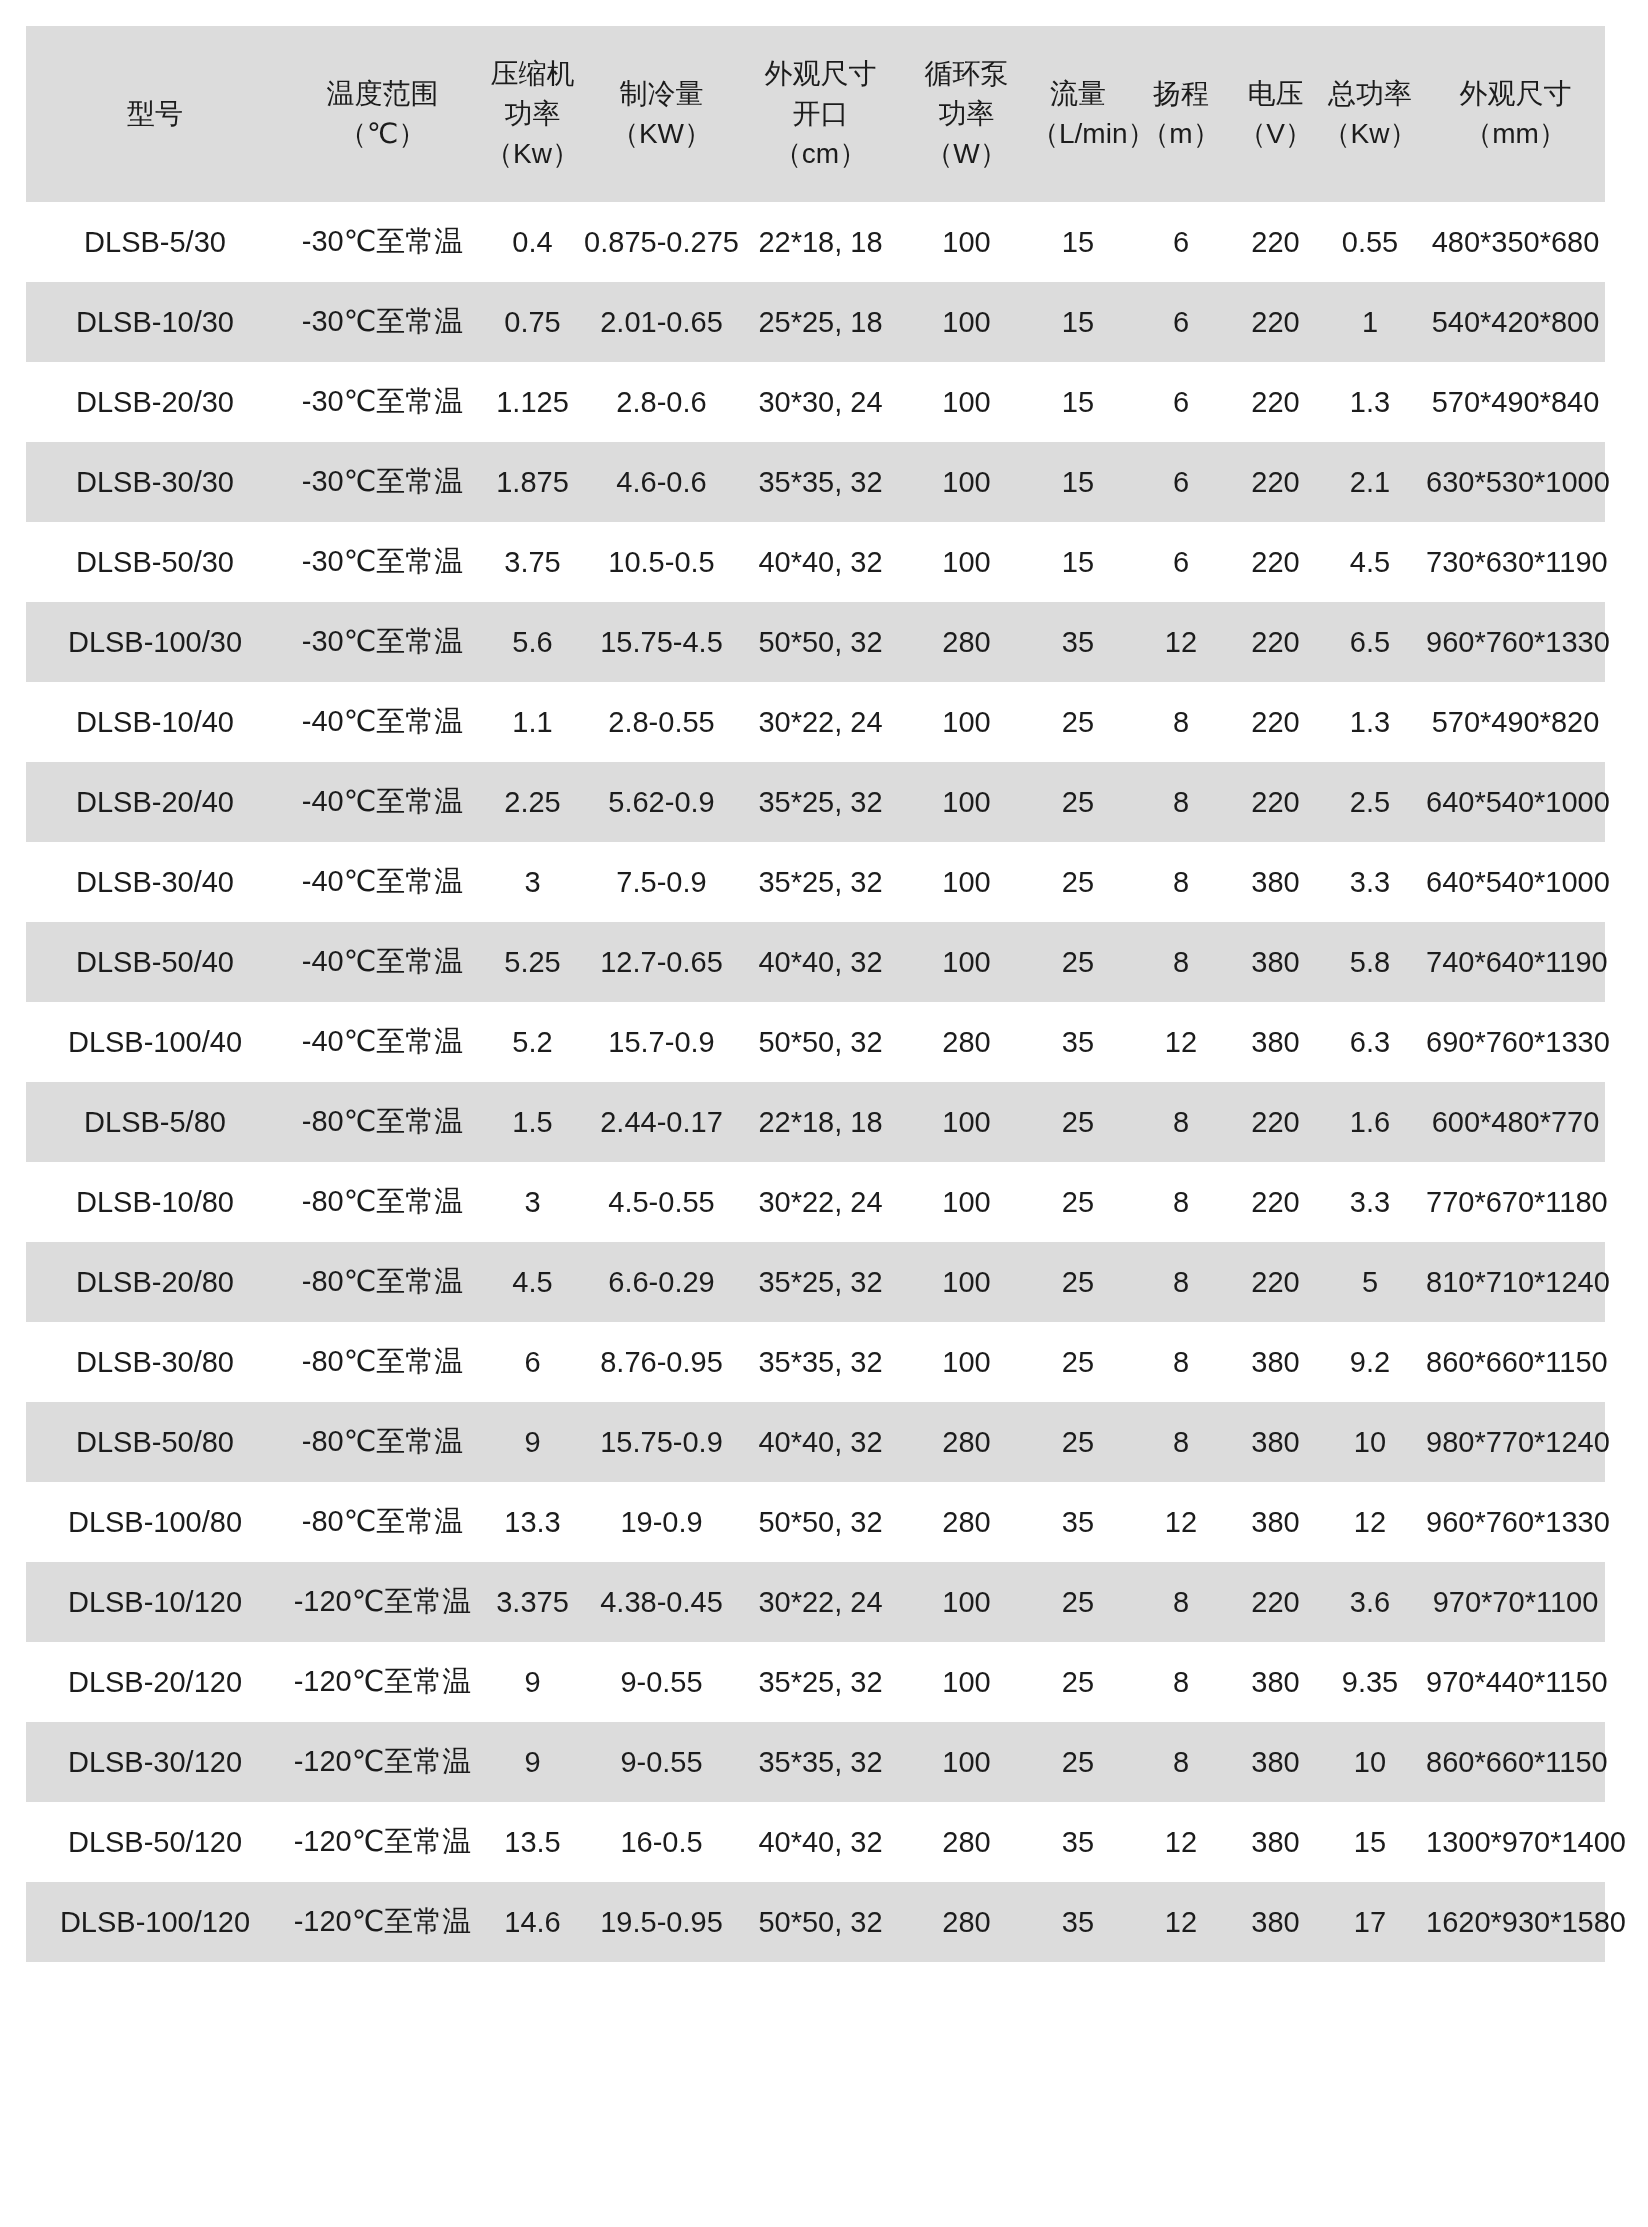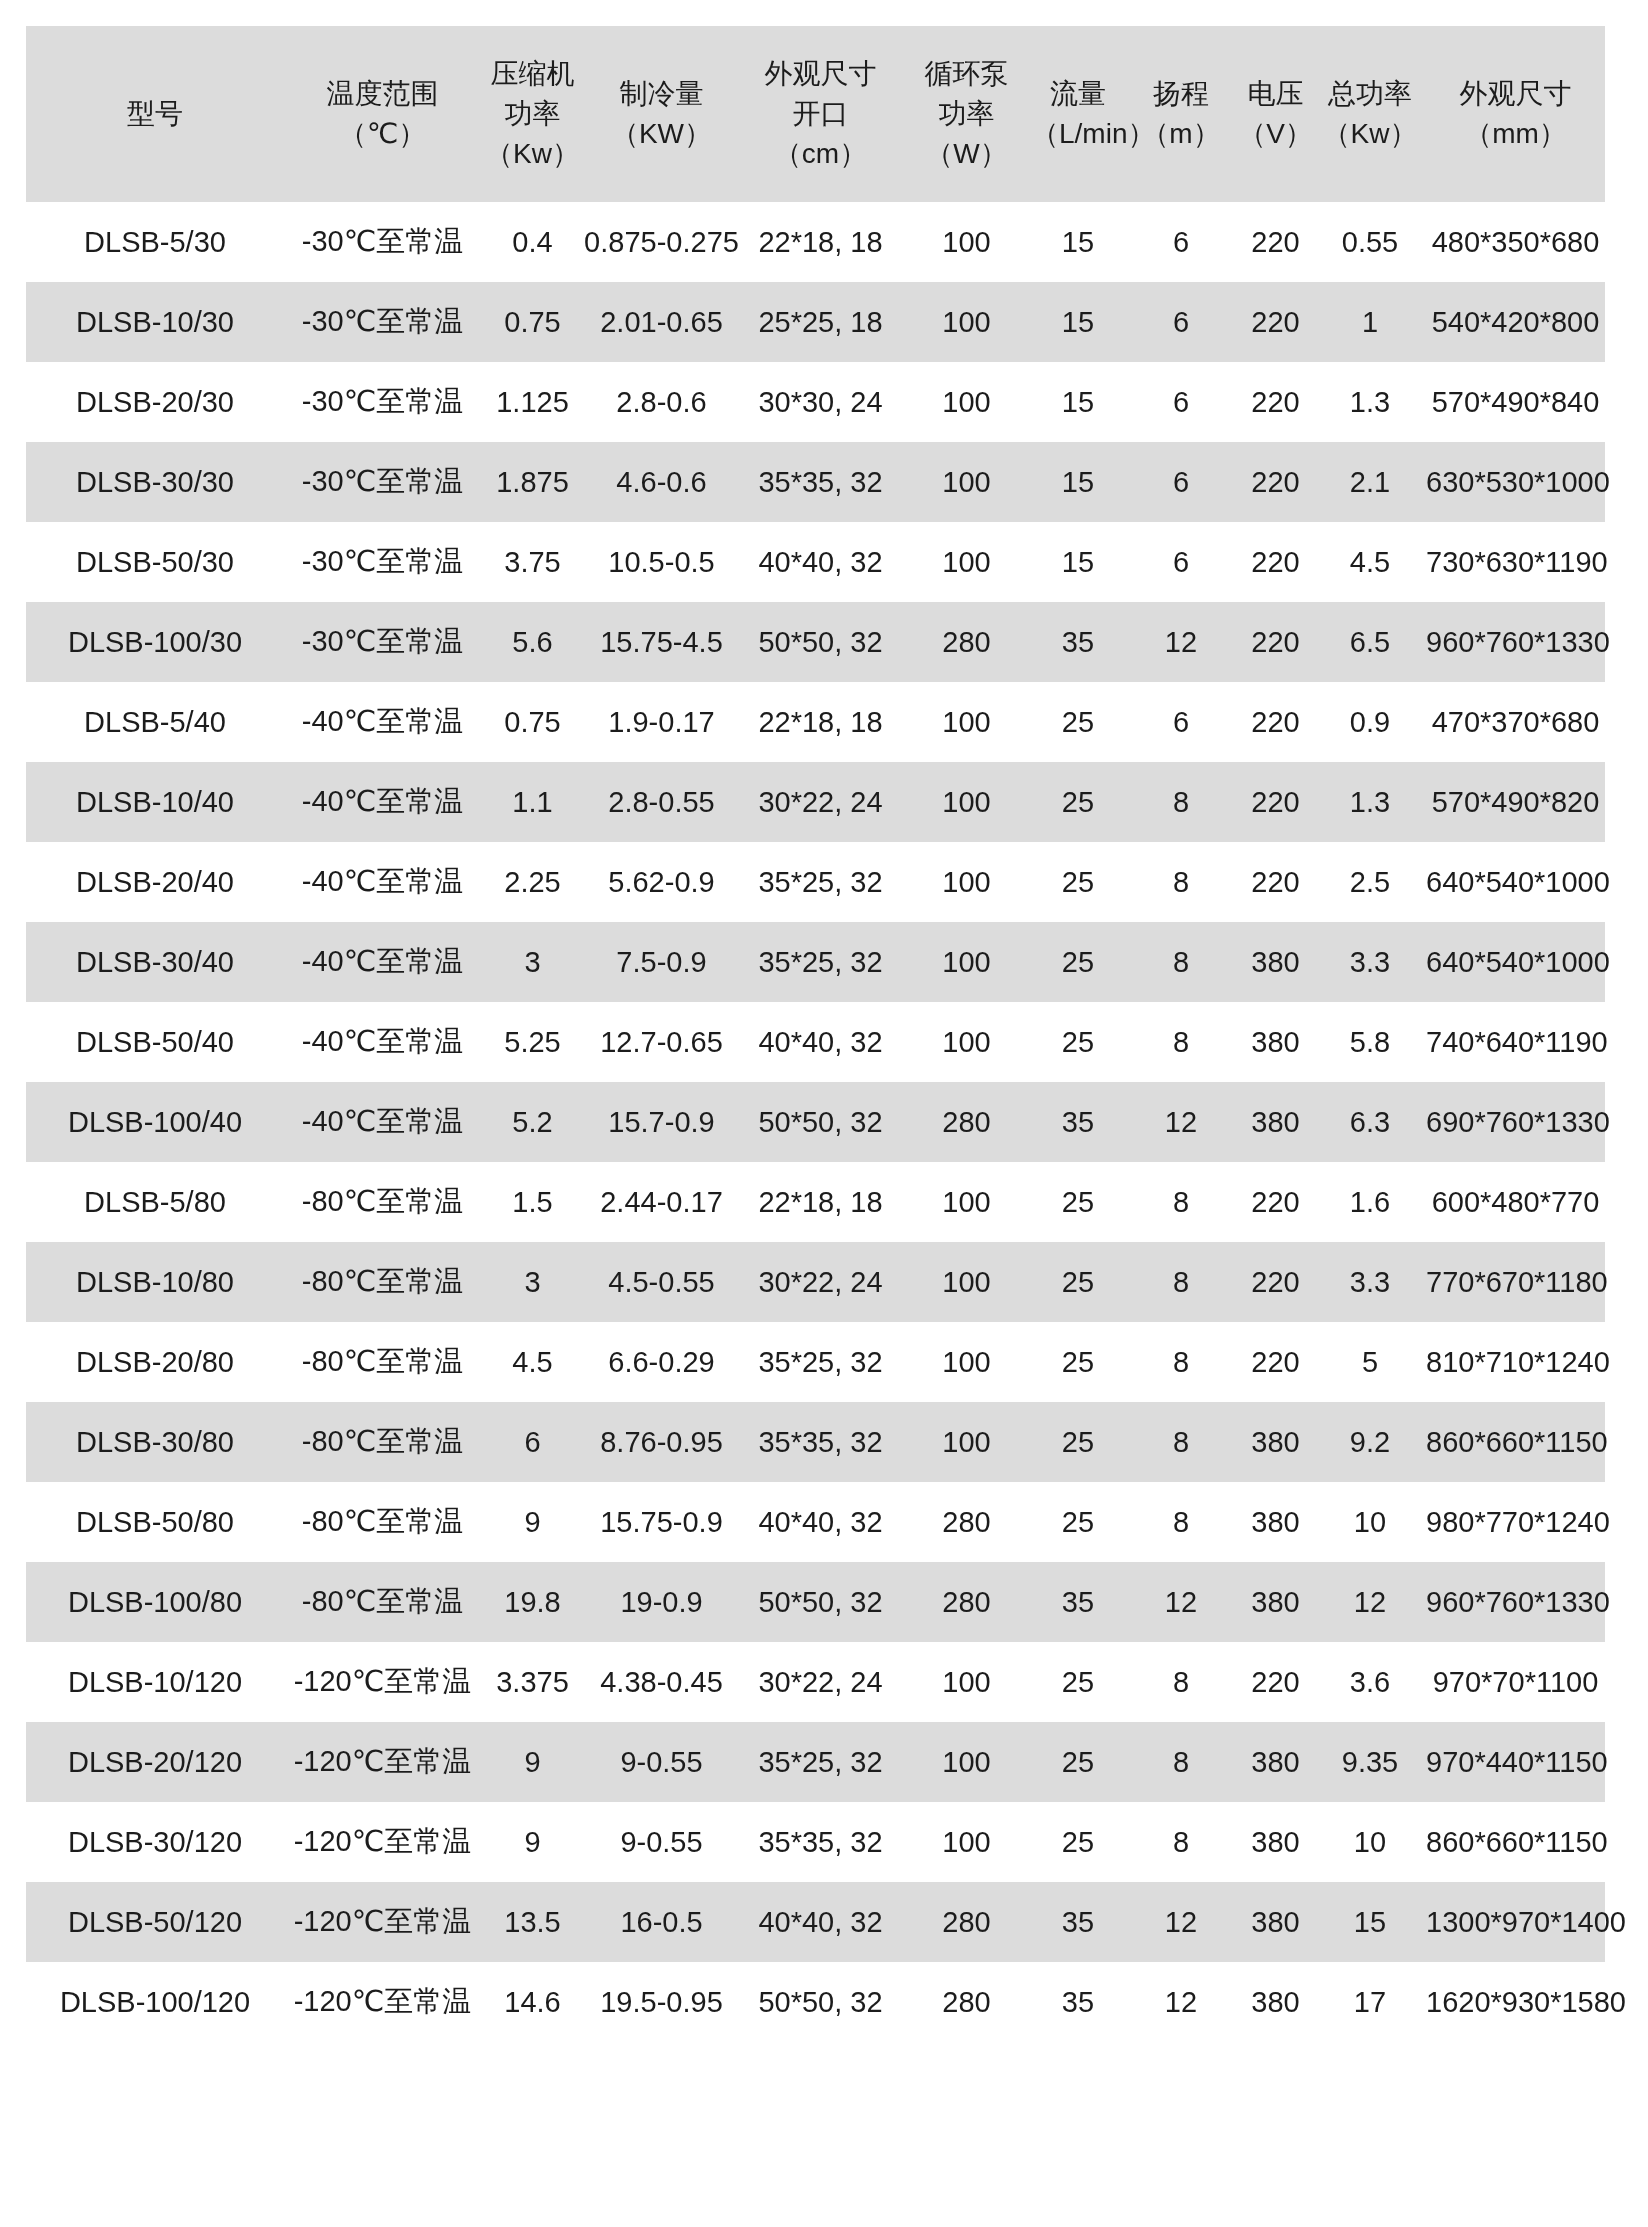--- a/index.html
+++ b/index.html
@@ -171,33 +171,20 @@
           <td>15.75-4.5</td>
           <td>50*50, 32</td>
           <td>280</td>
           <td>35</td>
           <td>12</td>
           <td>220</td>
           <td>6.5</td>
           <td>960*760*1330</td>
         </tr>
         <tr>
-          <td>DLSB-5/40</td>
-          <td>-40℃至常温</td>
-          <td>0.75</td>
-          <td>1.9-0.17</td>
-          <td>22*18, 18</td>
-          <td>100</td>
-          <td>25</td>
-          <td>6</td>
-          <td>220</td>
-          <td>0.9</td>
-          <td>470*370*680</td>
-        </tr>
-        <tr>
           <td>DLSB-10/40</td>
           <td>-40℃至常温</td>
           <td>1.1</td>
           <td>2.8-0.55</td>
           <td>30*22, 24</td>
           <td>100</td>
           <td>25</td>
           <td>8</td>
           <td>220</td>
           <td>1.3</td>
@@ -316,21 +303,21 @@
           <td>280</td>
           <td>25</td>
           <td>8</td>
           <td>380</td>
           <td>10</td>
           <td>980*770*1240</td>
         </tr>
         <tr>
           <td>DLSB-100/80</td>
           <td>-80℃至常温</td>
-          <td>19.8</td>
+          <td>13.3</td>
           <td>19-0.9</td>
           <td>50*50, 32</td>
           <td>280</td>
           <td>35</td>
           <td>12</td>
           <td>380</td>
           <td>12</td>
           <td>960*760*1330</td>
         </tr>
         <tr>

